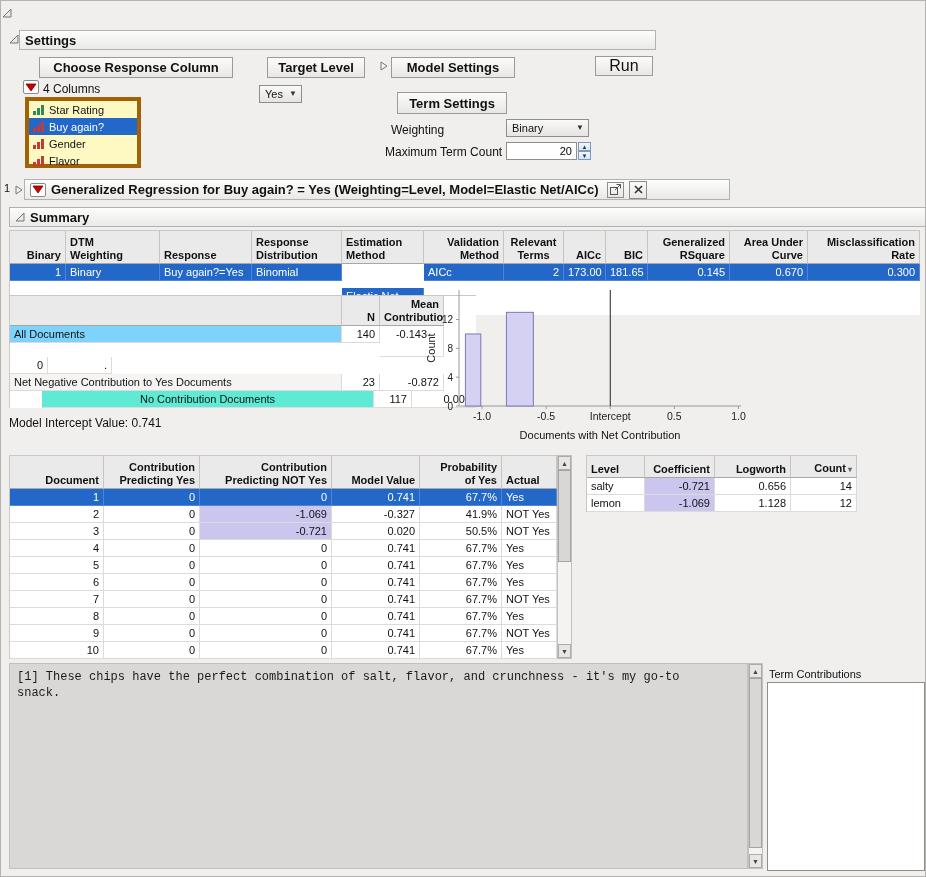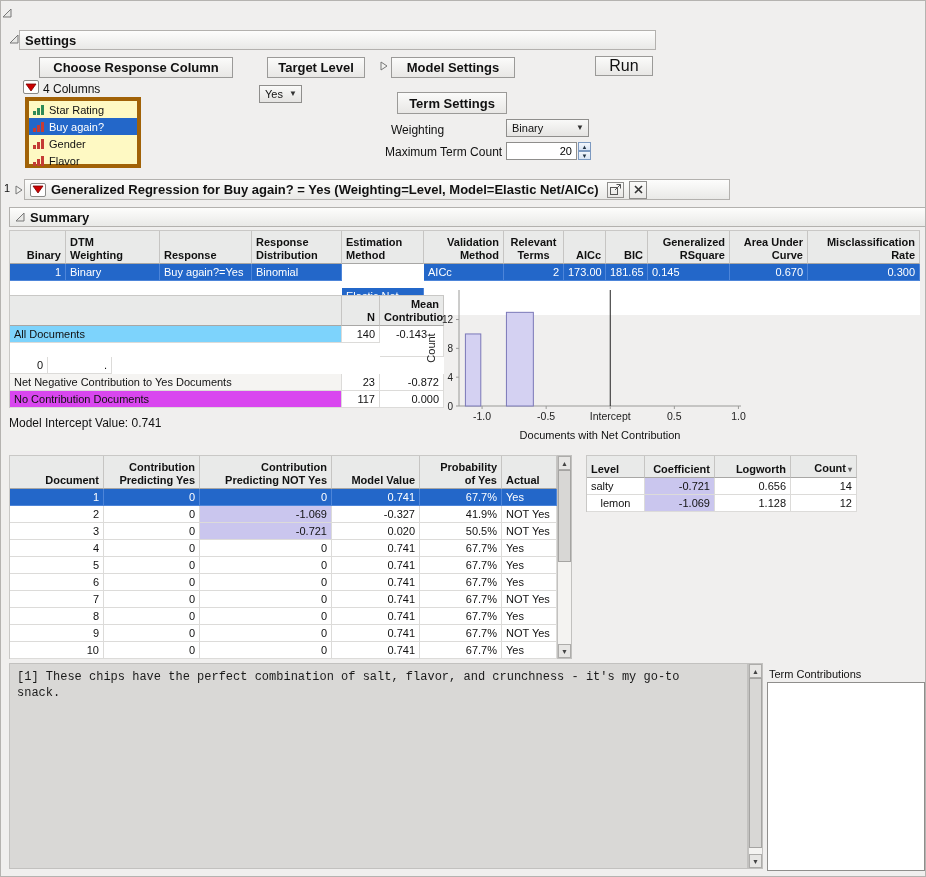--- a/index.html
+++ b/index.html
@@ -198,21 +198,21 @@
       <div class="trow sel">
         <div class="tcell" style="width: 56px; height: 17px; text-align: right;">1</div>
         <div class="tcell" style="width: 94px; height: 17px; text-align: left;">Binary</div>
         <div class="tcell" style="width: 92px; height: 17px; text-align: left;">Buy again?=Yes</div>
         <div class="tcell" style="width: 90px; height: 17px; text-align: left;">Binomial</div>
         <div class="tcell" style="width: 82px; height: 27px; text-align: left; margin-top: 24px;">Elastic Net</div>
         <div class="tcell" style="width: 80px; height: 17px; text-align: left;">AICc</div>
         <div class="tcell" style="width: 60px; height: 17px; text-align: right;">2</div>
         <div class="tcell" style="width: 42px; height: 17px; text-align: right;">173.00</div>
         <div class="tcell" style="width: 42px; height: 17px; text-align: right;">181.65</div>
-        <div class="tcell" style="width: 82px; height: 17px; text-align: left;">0.145</div>
+        <div class="tcell" style="width: 82px; height: 17px; text-align: right;">0.145</div>
         <div class="tcell" style="width: 78px; height: 17px; text-align: right;">0.670</div>
         <div class="tcell" style="width: 112px; height: 17px; text-align: right;">0.300</div>
       </div>
     </div>
 
   <div class="tbl" id="stats-table" style="left:8px;top:294px">
       <div class="trow thead">
         <div class="tcell" style="width: 332px; height: 30px; text-align: left;"></div>
         <div class="tcell" style="width: 38px; height: 30px; text-align: right;">N</div>
         <div class="tcell" style="width: 64px; height: 30px; text-align: right;">Mean
@@ -226,21 +226,21 @@
       <div class="trow">
         <div class="tcell" style="width: 38px; height: 17px; text-align: right;">0</div>
         <div class="tcell" style="width: 64px; height: 17px; text-align: right;">.</div>
       </div>
       <div class="trow">
         <div class="tcell" style="width: 332px; height: 17px; text-align: left; background: rgb(245, 244, 242);">Net Negative Contribution to Yes Documents</div>
         <div class="tcell" style="width: 38px; height: 17px; text-align: right;">23</div>
         <div class="tcell" style="width: 64px; height: 17px; text-align: right;">-0.872</div>
       </div>
       <div class="trow">
-        <div class="tcell" style="width: 332px; height: 17px; text-align: left; background: #d946ef;">No Contribution Documents</div>
+        <div class="tcell" style="width: 332px; height: 17px; text-align: center; background: #5eead4; margin-left: 32px;">No Contribution Documents</div>
         <div class="tcell" style="width: 38px; height: 17px; text-align: right;">117</div>
         <div class="tcell" style="width: 64px; height: 17px; text-align: right;">0.000</div>
       </div>
     </div>
   <span class="lbl" style="left:8px;top:415px">Model Intercept Value: 0.741</span>
 
   <div class="abs" style="left:424px;top:284px;width:322px">
     <svg id="hist-svg" width="322" height="142">
         <line x1="34" y1="5" x2="34" y2="121" stroke="#9a9a98"></line>
         <line x1="34" y1="121" x2="316" y2="121" stroke="#9a9a98"></line>
@@ -377,21 +377,21 @@
         <div class="tcell" style="width: 76px; height: 22px; text-align: right;">Logworth</div>
         <div class="tcell" style="width: 66px; height: 22px; text-align: right;"><div style="display: flex; justify-content: flex-end; align-items: baseline;"><span>Count</span><span class="sort">▾</span></div></div>
       </div>
       <div class="trow">
         <div class="tcell" style="width: 58px; height: 17px; text-align: left;">salty</div>
         <div class="tcell hl" style="width: 70px; height: 17px; text-align: right;">-0.721</div>
         <div class="tcell" style="width: 76px; height: 17px; text-align: right;">0.656</div>
         <div class="tcell" style="width: 66px; height: 17px; text-align: right;">14</div>
       </div>
       <div class="trow">
-        <div class="tcell" style="width: 58px; height: 17px; text-align: center;">lemon</div>
+        <div class="tcell" style="width: 58px; height: 17px; text-align: left;">lemon</div>
         <div class="tcell hl" style="width: 70px; height: 17px; text-align: right;">-1.069</div>
         <div class="tcell" style="width: 76px; height: 17px; text-align: right;">1.128</div>
         <div class="tcell" style="width: 66px; height: 17px; text-align: right;">12</div>
       </div>
     </div>
 
   <div class="textpanel" style="left:8px;top:662px;width:739px;height:206px">[1] These chips have the perfect combination of salt, flavor, and crunchness - it's my go-to
 snack.</div>
   <div class="sb" style="left:747px;top:662px;height:206px">
     <div class="ar">▲</div>

